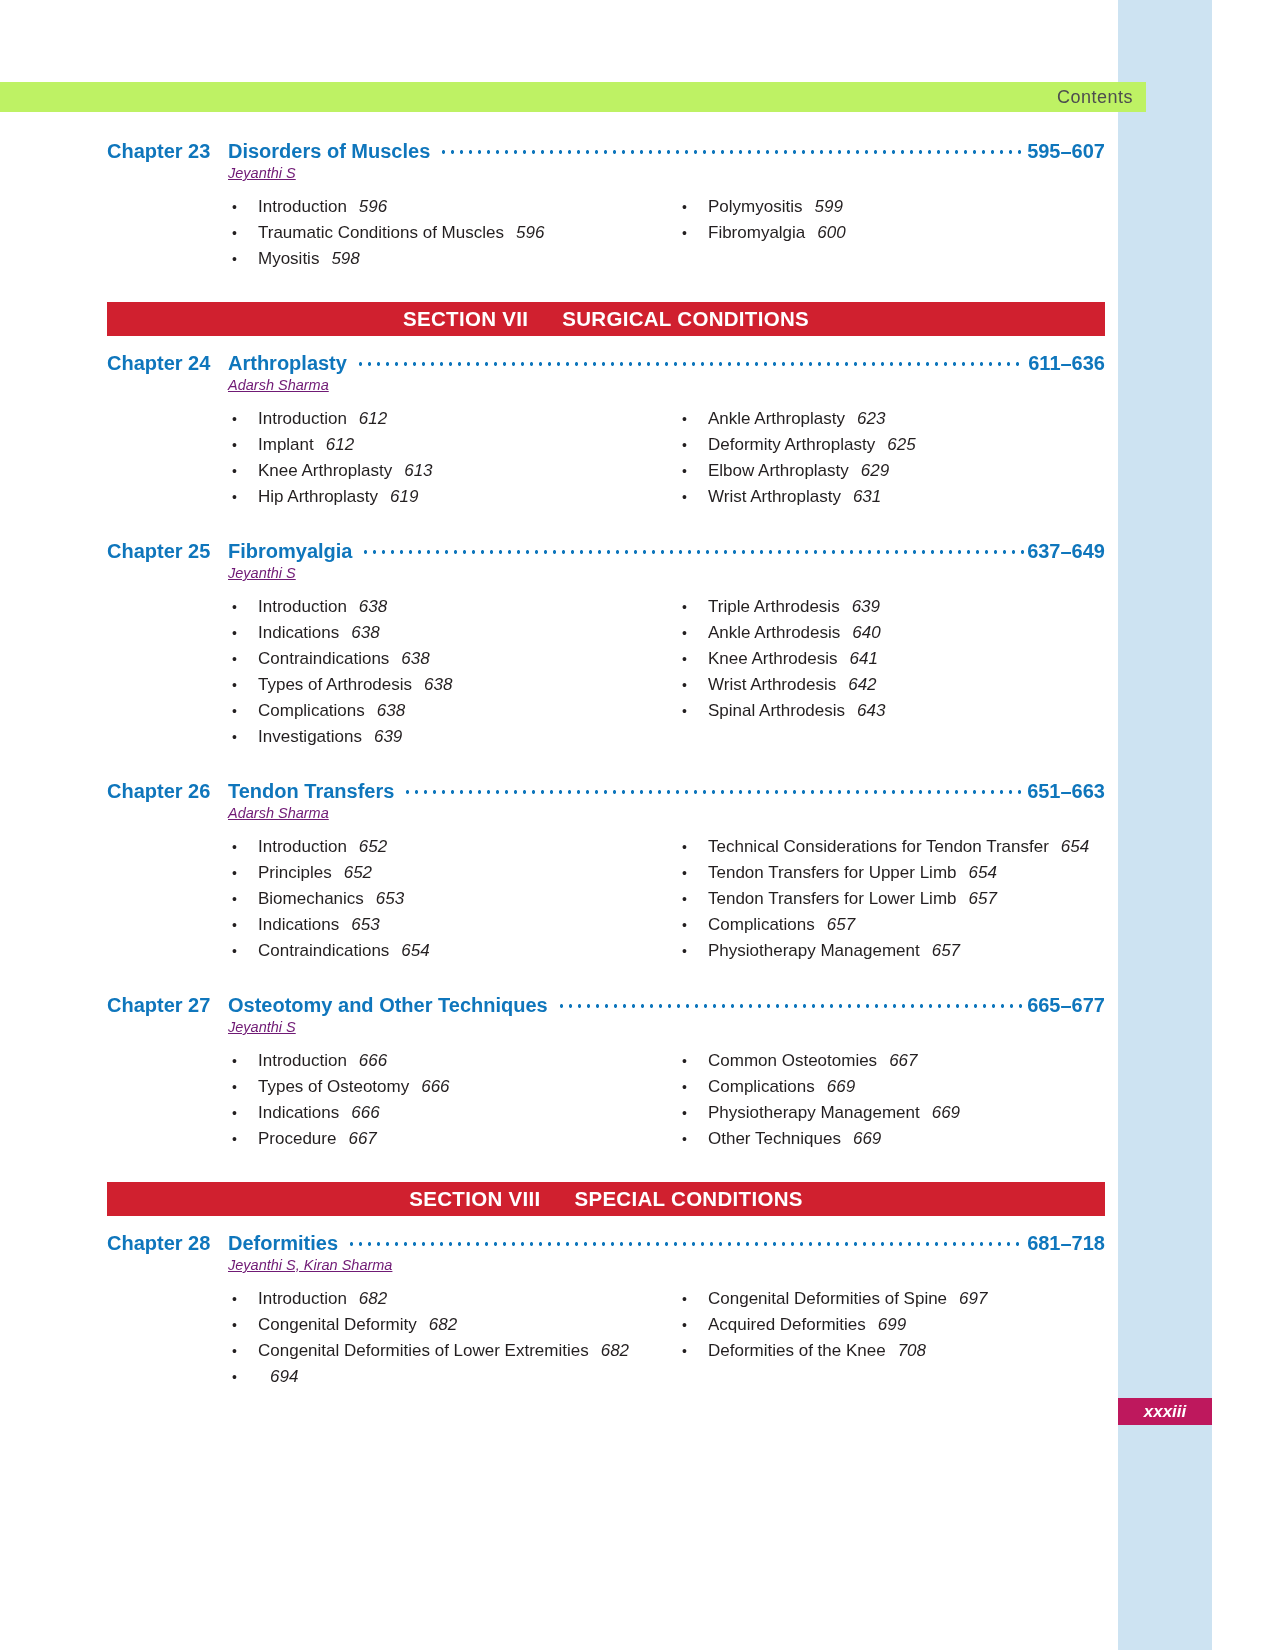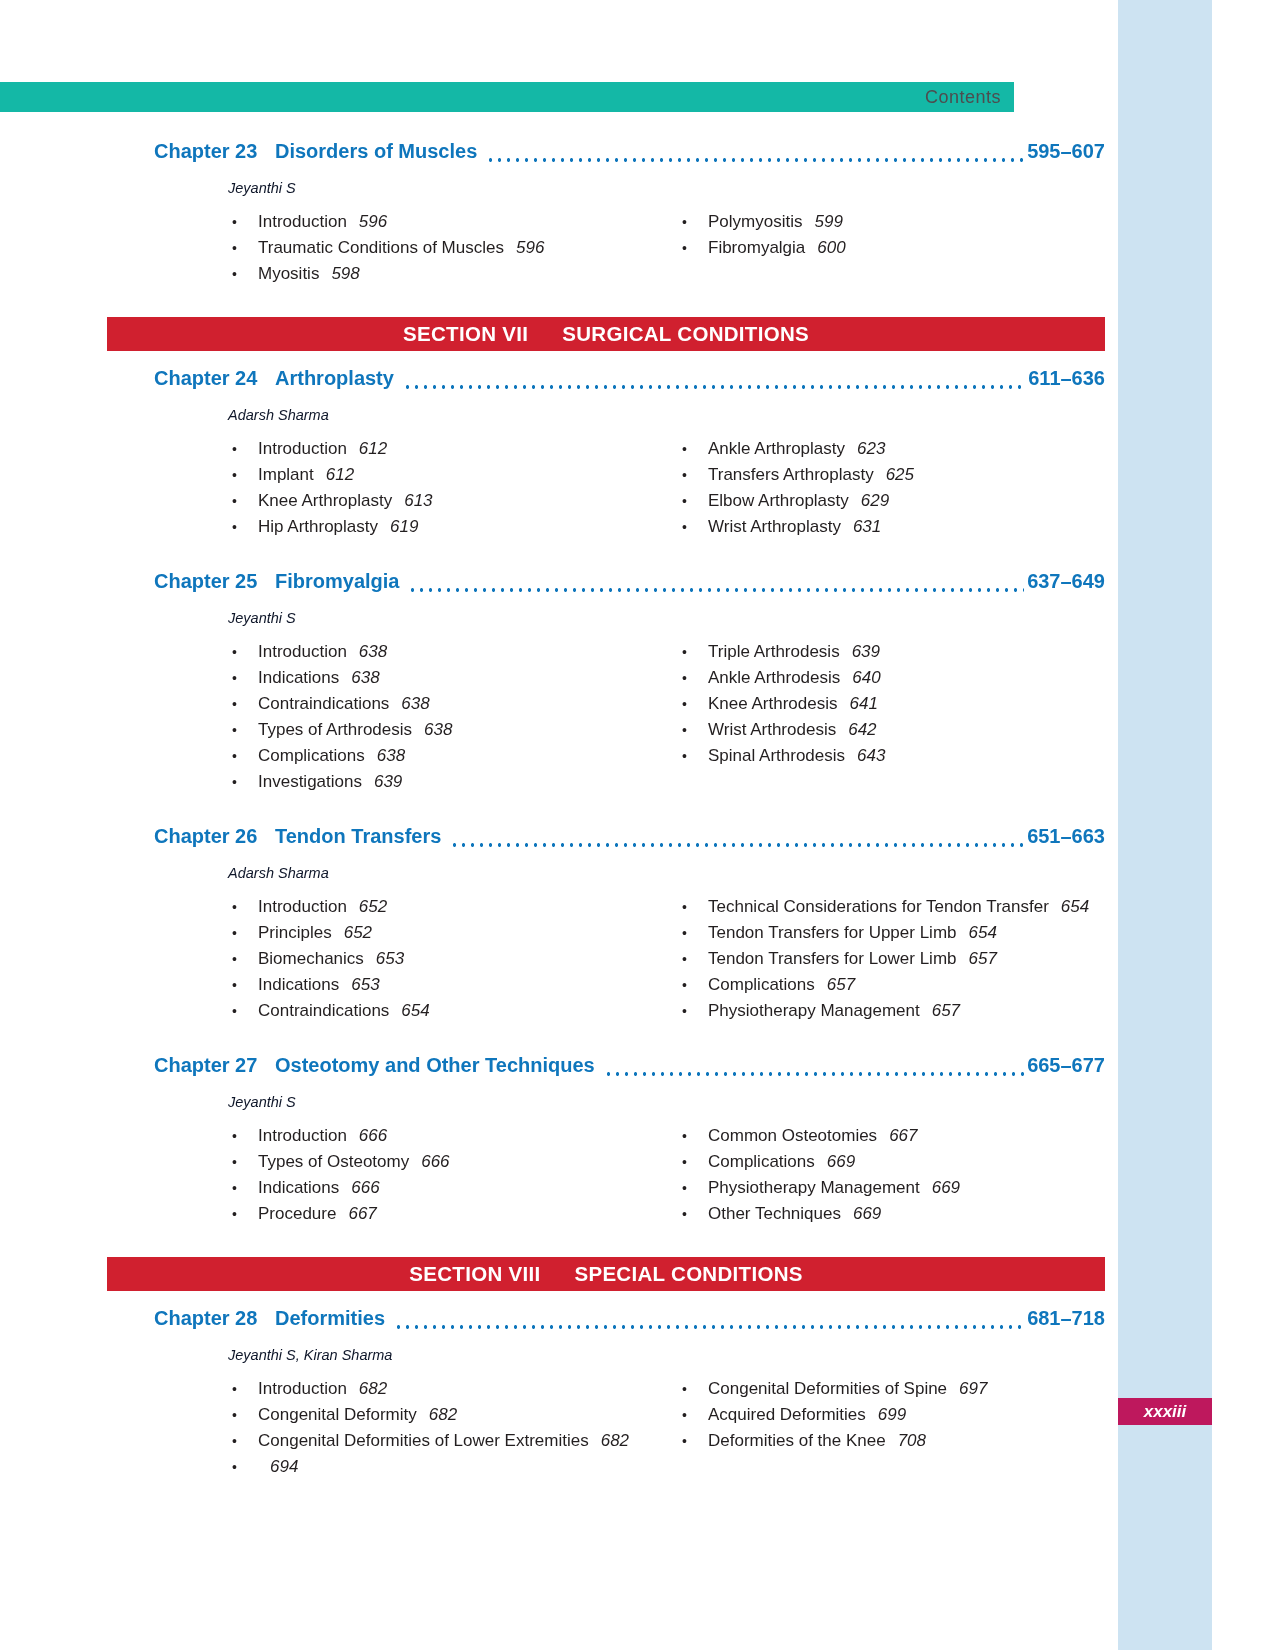--- a/index.html
+++ b/index.html
@@ -17,23 +17,23 @@
     left: 1118px;
     top: 0;
     width: 94px;
     height: 100%;
     background: #cde3f2;
   }
   .header-band {
     position: absolute;
     left: 0;
     top: 82px;
-    width: 1014px;
+    width: 1146px;
     height: 30px;
-    background: #14b8a6;
+    background: #bef264;
     display: flex;
     align-items: center;
     justify-content: flex-end;
     padding-right: 13px;
     box-sizing: border-box;
   }
   .contents-label {
     font-size: 18px;
     color: #4d4d4f;
     letter-spacing: 0.5px;
@@ -54,21 +54,21 @@
     justify-content: center;
   }
   .content {
     position: absolute;
     left: 107px;
     top: 140px;
     width: 998px;
   }
   
   .chapter { margin-bottom: 30px; }
-  .ch-head { display: flex; align-items: flex-end; margin-left: 47px; }
+  .ch-head { display: flex; align-items: center; }
   .ch-num {
     flex: 0 0 121px;
     width: 121px;
     color: #0f76bc;
     font-weight: bold;
     font-size: 20px;
   }
   .ch-title {
     color: #0f76bc;
     font-weight: bold;
@@ -85,24 +85,25 @@
     background-position: left bottom;
   }
   .ch-pages {
     color: #0f76bc;
     font-weight: bold;
     font-size: 20px;
     white-space: nowrap;
   }
   .ch-author {
     margin-left: 121px;
-    margin-top: 17px;
-    color: #0f172a;
+    margin-top: 2px;
+    color: #701a75;
     font-style: italic;
     font-size: 14.5px;
+    text-decoration: underline;
   }
   .ch-entries {
     display: flex;
     margin-top: 13px;
     padding-left: 125px;
   }
   .col.left { flex: 0 0 450px; width: 450px; }
   .col.right { flex: 1; }
   .entry {
     display: flex;
@@ -221,21 +222,21 @@
             </div>
           </div>
           <div class="col right">
             <div class="entry">
               <span class="bullet">•</span>
               <span class="entry-label">Ankle Arthroplasty</span>
               <span class="entry-page">623</span>
             </div>
             <div class="entry">
               <span class="bullet">•</span>
-              <span class="entry-label">Transfers Arthroplasty</span>
+              <span class="entry-label">Deformity Arthroplasty</span>
               <span class="entry-page">625</span>
             </div>
             <div class="entry">
               <span class="bullet">•</span>
               <span class="entry-label">Elbow Arthroplasty</span>
               <span class="entry-page">629</span>
             </div>
             <div class="entry">
               <span class="bullet">•</span>
               <span class="entry-label">Wrist Arthroplasty</span>

